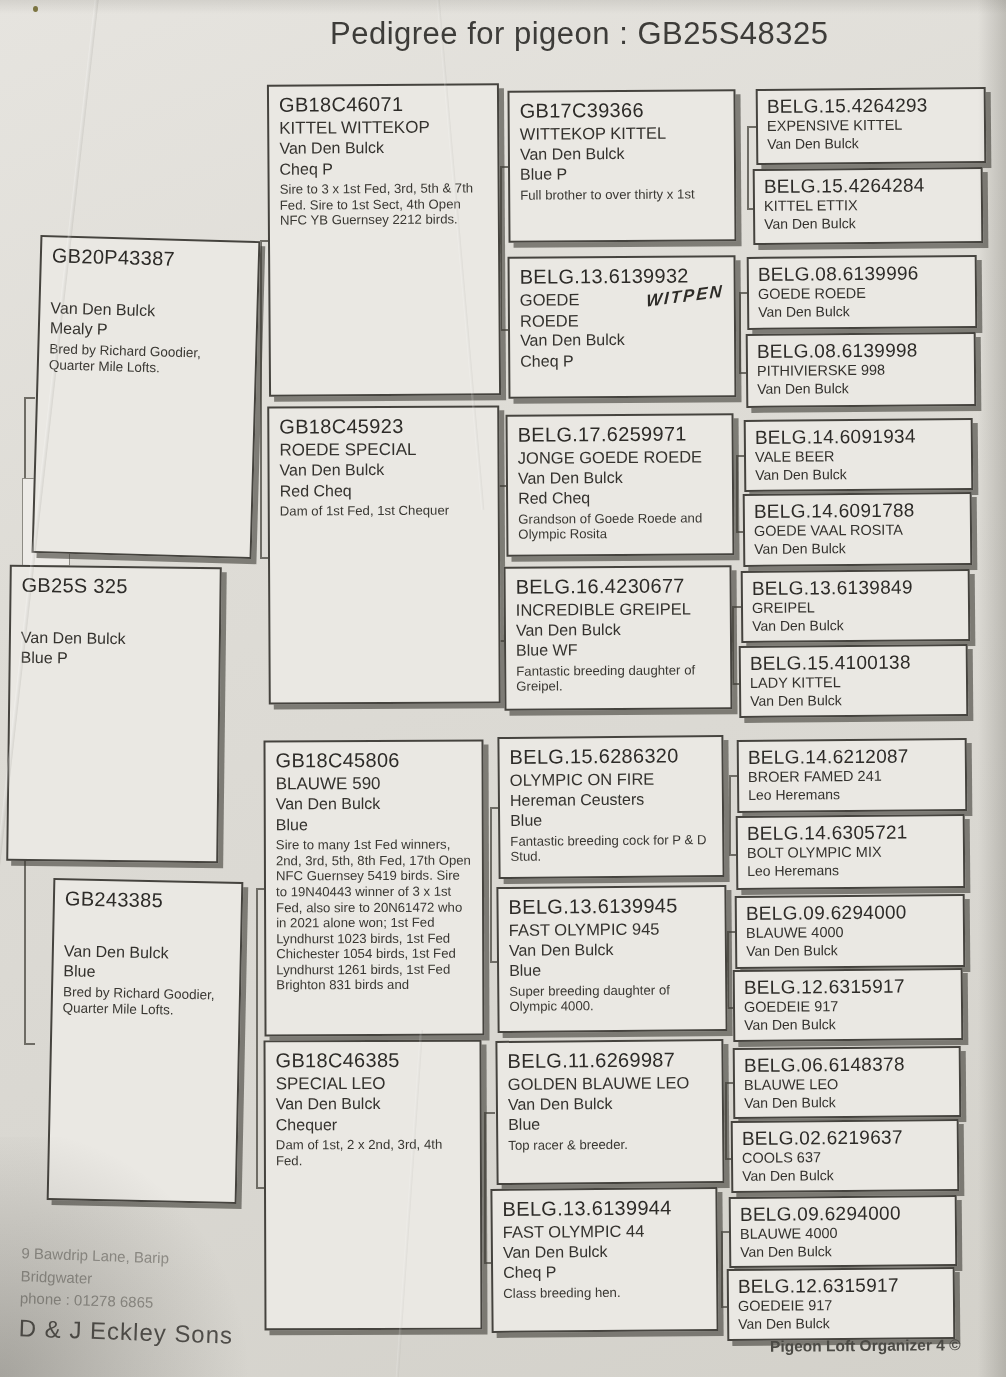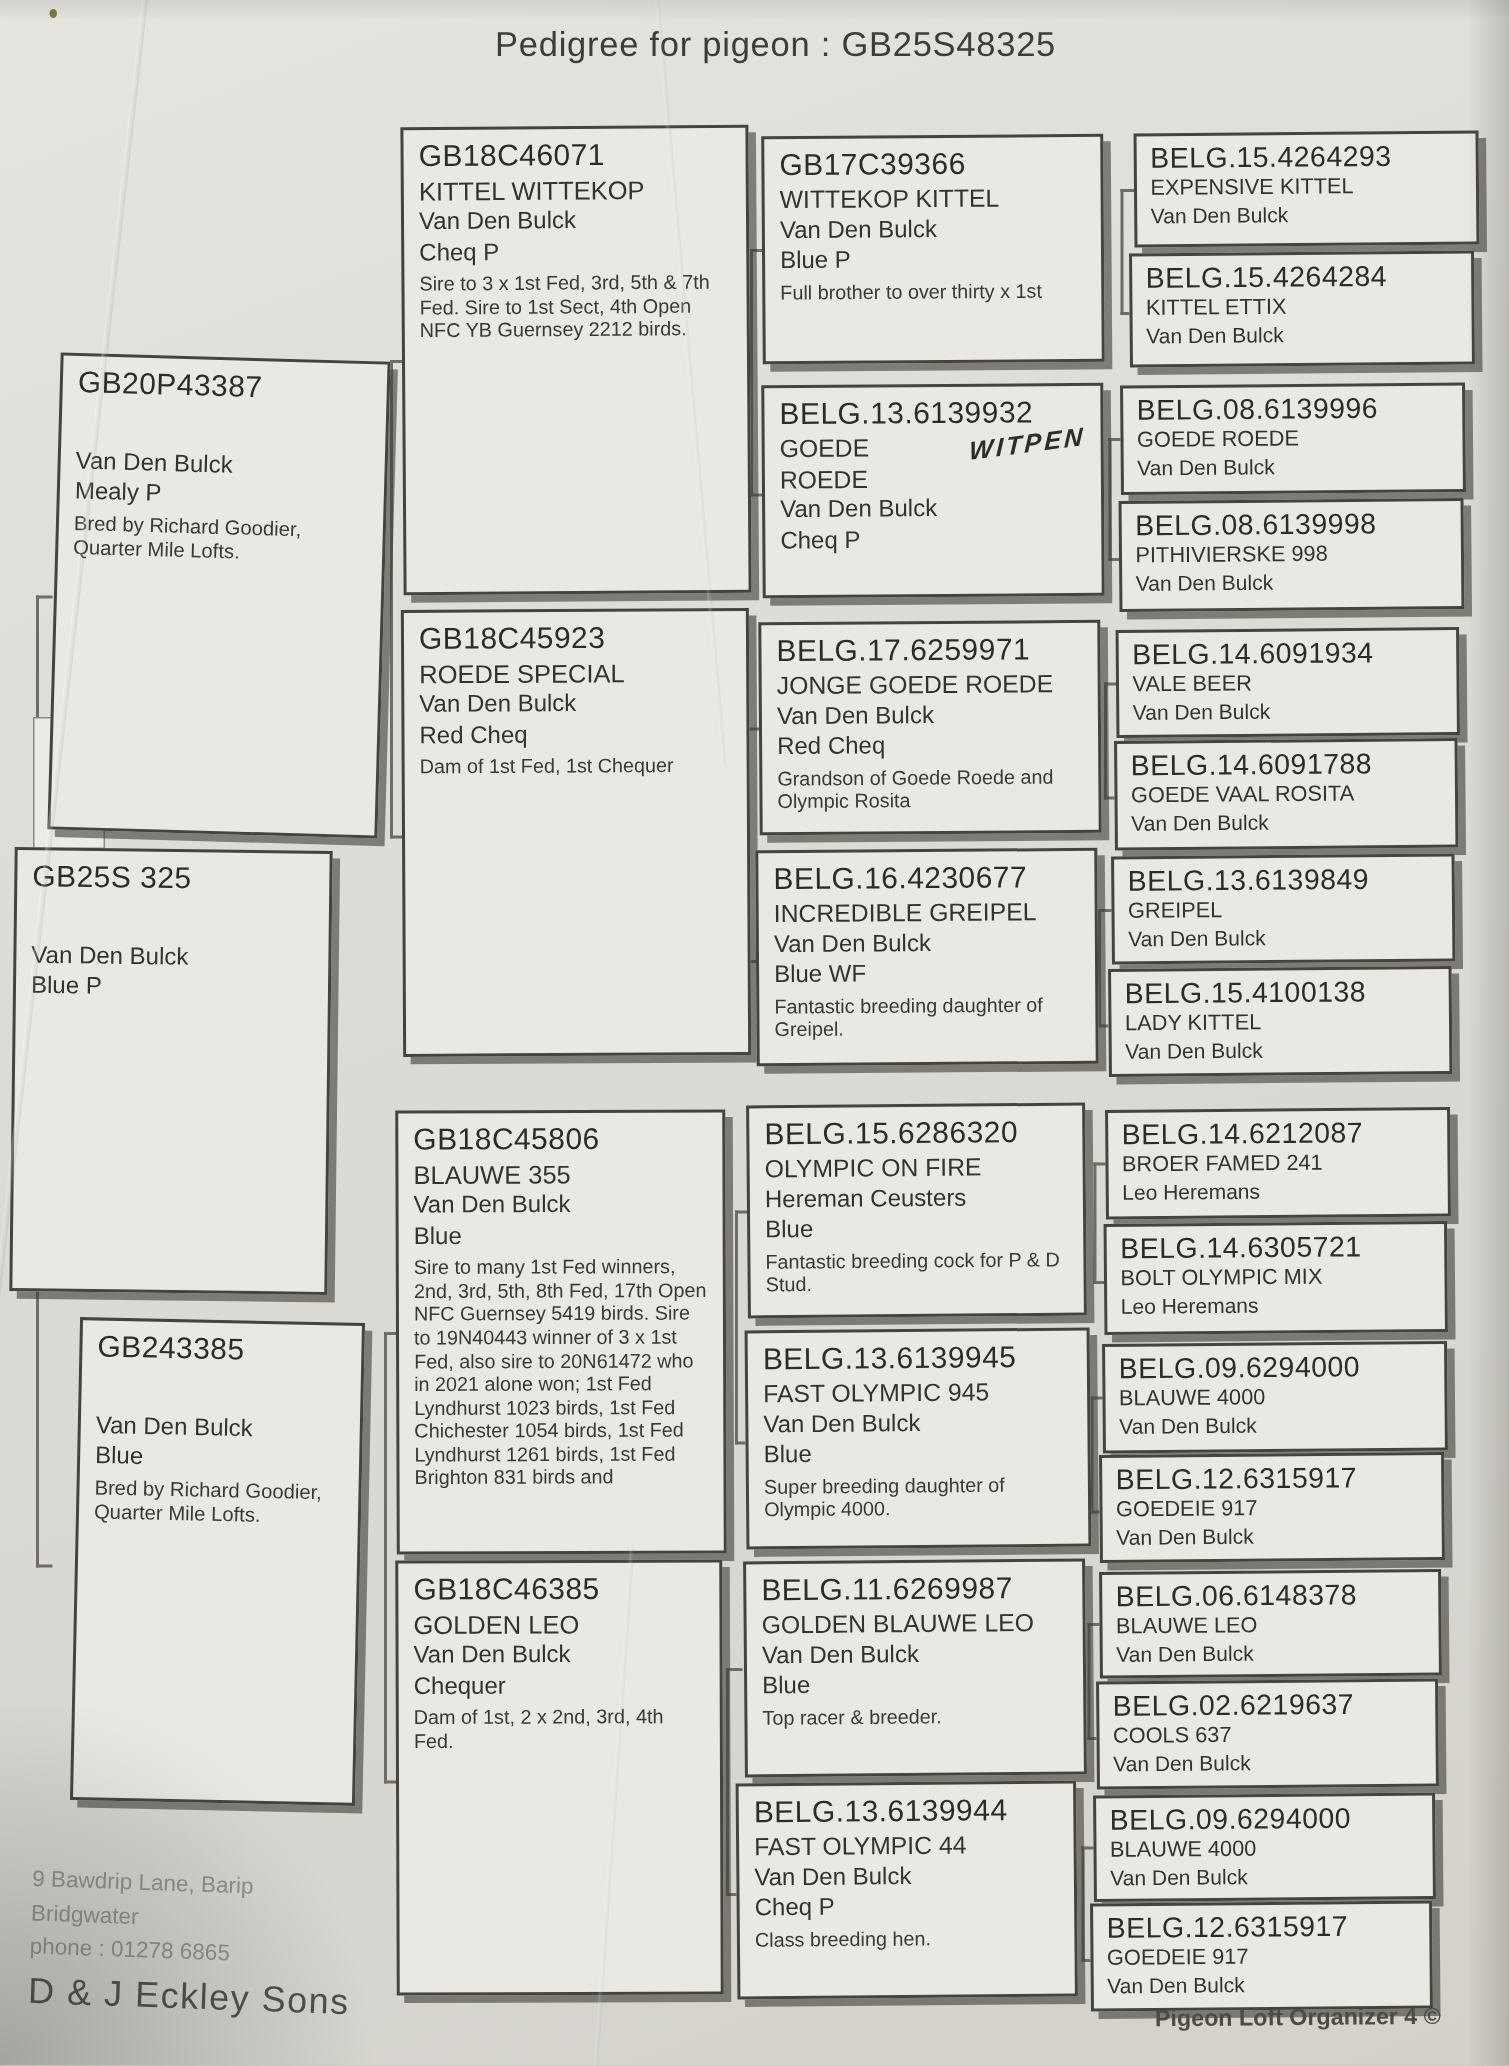--- a/index.html
+++ b/index.html
@@ -25,21 +25,21 @@
     background:linear-gradient(to right,rgba(255,255,255,0.55),rgba(110,108,100,0.28));opacity:.55;}
   .crease.b{left:436px;top:-8px;width:3px;height:520px;transform:rotate(-5deg);transform-origin:top left;
     background:linear-gradient(to right,rgba(255,255,255,0.5),rgba(110,108,100,0.22));opacity:.45;}
   .crease.c{left:420px;top:1030px;width:3px;height:360px;transform:rotate(4deg);transform-origin:top left;
     background:linear-gradient(to right,rgba(255,255,255,0.5),rgba(110,108,100,0.22));opacity:.4;}
   .fold-artifact{position:absolute;left:22px;top:478px;width:46px;height:86px;
     background:#edebe7;border:1px solid #8d8b84;z-index:1;}
 
   .page-title{
     position:absolute;left:330px;top:16px;width:640px;
-    font-size:23px;color:#3d3c39;letter-spacing:.5px;white-space:nowrap;
+    font-size:31px;color:#3d3c39;letter-spacing:.5px;white-space:nowrap;
   }
 
   .box{
     position:absolute;box-sizing:border-box;z-index:2;
     background:#eae8e3;border:2px solid #45433e;
     box-shadow:5px 5px 0 rgba(62,60,54,0.6);
     padding:6px 10px;color:#34322e;
   }
   .ring{font-size:20px;line-height:1.25;color:#2d2b28;letter-spacing:.3px;}
   .roomy .ring{margin-bottom:30px;}
@@ -122,28 +122,28 @@
   </div>
   <div class="box g3" style="left:268px;top:406px;width:232px;height:298px;transform:rotate(-0.3deg);">
     <div class="ring">GB18C45923</div>
     <div class="bname">ROEDE SPECIAL</div>
     <div class="fancier">Van Den Bulck</div>
     <div class="pcolor">Red Cheq</div>
     <div class="notes">Dam of 1st Fed, 1st Chequer</div>
   </div>
   <div class="box g3" style="left:264px;top:740px;width:220px;height:296px;transform:rotate(-0.2deg);">
     <div class="ring">GB18C45806</div>
-    <div class="bname">BLAUWE 355</div>
+    <div class="bname">BLAUWE 590</div>
     <div class="fancier">Van Den Bulck</div>
     <div class="pcolor">Blue</div>
     <div class="notes">Sire to many 1st Fed winners, 2nd, 3rd, 5th, 8th Fed, 17th Open NFC Guernsey 5419 birds. Sire to 19N40443 winner of 3 x 1st Fed, also sire to 20N61472 who in 2021 alone won; 1st Fed Lyndhurst 1023 birds, 1st Fed Chichester 1054 birds, 1st Fed Lyndhurst 1261 birds, 1st Fed Brighton 831 birds and</div>
   </div>
   <div class="box g3" style="left:264px;top:1040px;width:218px;height:290px;transform:rotate(-0.2deg);">
     <div class="ring">GB18C46385</div>
-    <div class="bname">GOLDEN LEO</div>
+    <div class="bname">SPECIAL LEO</div>
     <div class="fancier">Van Den Bulck</div>
     <div class="pcolor">Chequer</div>
     <div class="notes">Dam of 1st, 2 x 2nd, 3rd, 4th Fed.</div>
   </div>
 
   <div class="box g4" style="left:508px;top:90px;width:228px;height:152px;transform:rotate(-0.4deg);">
     <div class="ring">GB17C39366</div>
     <div class="bname">WITTEKOP KITTEL</div>
     <div class="fancier">Van Den Bulck</div>
     <div class="pcolor">Blue P</div>

